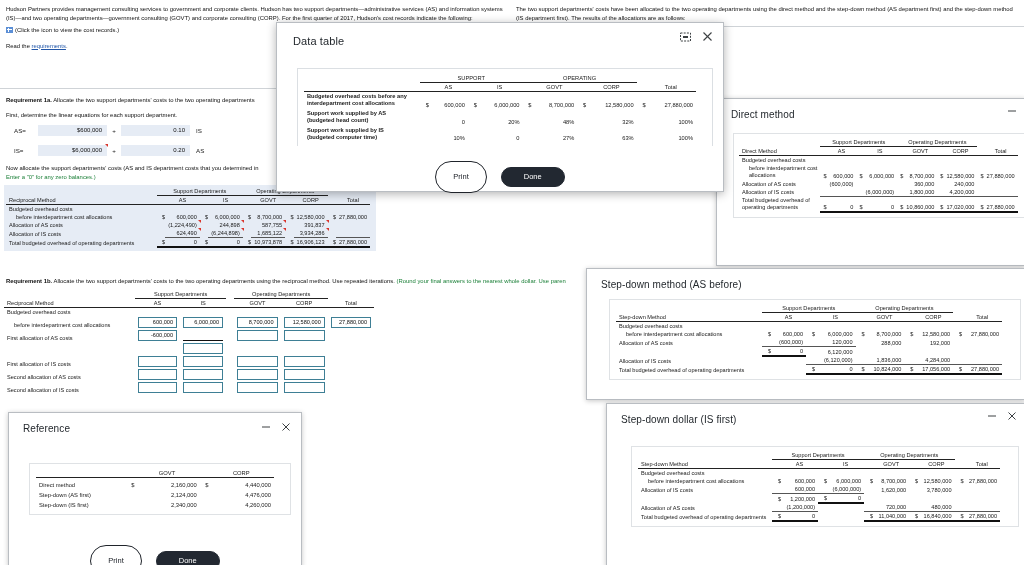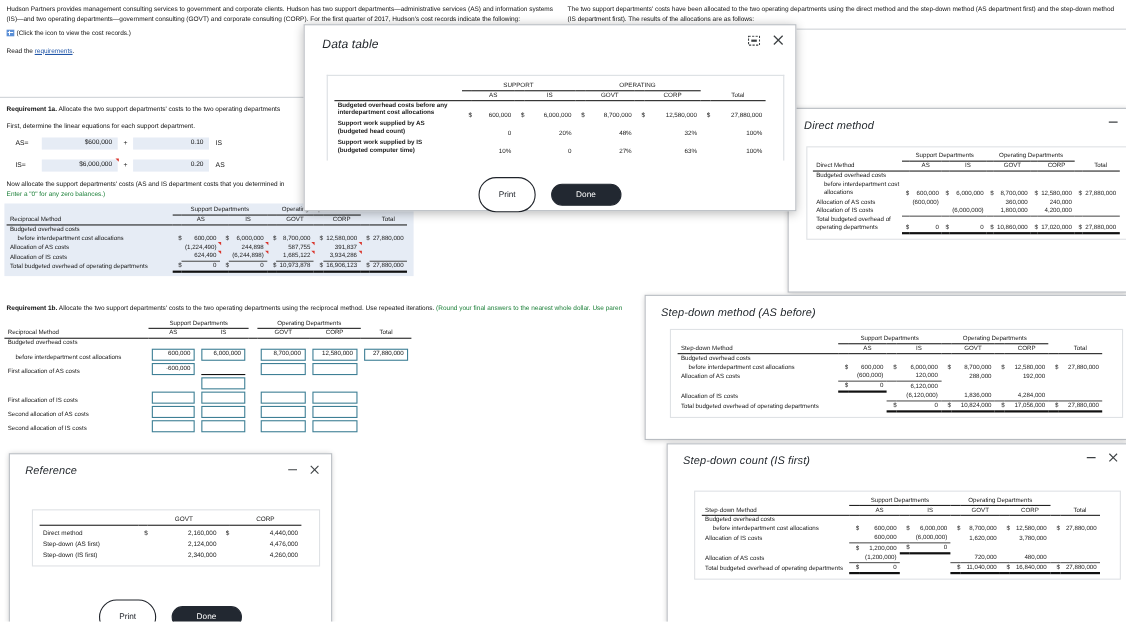--- a/index.html
+++ b/index.html
@@ -13,21 +13,21 @@
   .abs{position:absolute;}
 
   
   .window{
     position:absolute;background:#fff;
     border:1px solid #b9bdc2;
     box-shadow:0 1px 5px rgba(0,0,0,.22);
   }
   .win-title{
     font-size:10px;color:#24292e;font-weight:400;
-    padding:10px 0 0 14px;letter-spacing:.1px;font-style:italic;
+    padding:10px 0 0 14px;letter-spacing:.1px;
   }
   .win-ctrls{position:absolute;top:6px;right:8px;display:flex;gap:9px;align-items:center;}
   .ctrl{width:11px;height:11px;display:flex;align-items:center;justify-content:center;
         color:#3c4043;cursor:pointer;}
   .ctrl svg{display:block;}
 
   
   table.acct{border-collapse:collapse;font-size:5.6px;color:#1a1a1a;}
   table.acct td,table.acct th{padding:1px 3px;vertical-align:bottom;font-weight:400;white-space:nowrap;}
   .lbl{text-align:left;}
@@ -535,21 +535,21 @@
             <td class="num dbl">17,056,000</td>
         <td class="dol dbl">$</td>
             <td class="num dbl">27,880,000</td>
       </tr>
     </tbody>
       </table>
   </div>
 </div>
 
 <div class="window" style="left:606px;top:403px;width:418px;height:162px;">
-  <div class="win-title">Step-down count (IS first)</div>
+  <div class="win-title">Step-down dollar (IS first)</div>
   <div class="win-ctrls">
     <div class="ctrl">
       <svg width="10" height="10" viewBox="0 0 10 10">
           <line x1="1" y1="5" x2="9" y2="5" stroke="#3c4043" stroke-width="1"></line>
         </svg>
     </div>
     <div class="ctrl">
       <svg width="10" height="10" viewBox="0 0 10 10">
           <line x1="1.5" y1="1.5" x2="8.5" y2="8.5" stroke="#3c4043" stroke-width="1"></line>
           <line x1="8.5" y1="1.5" x2="1.5" y2="8.5" stroke="#3c4043" stroke-width="1"></line>

